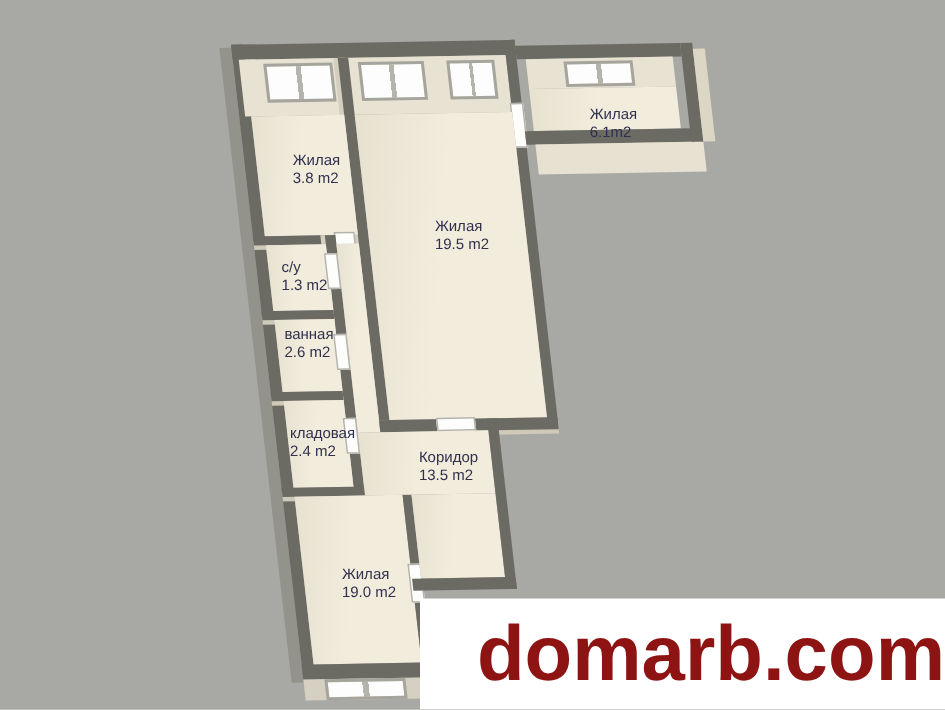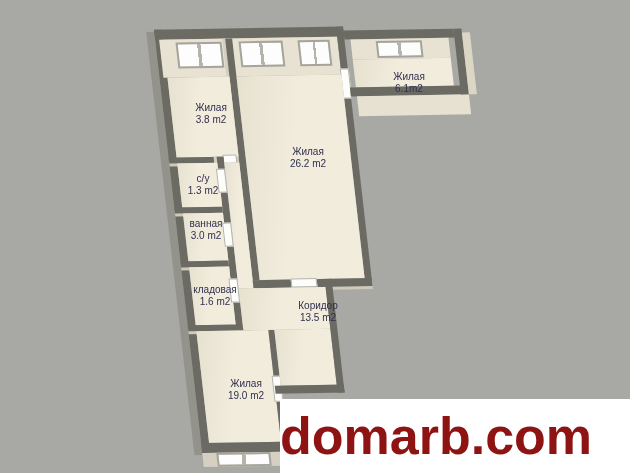--- a/index.html
+++ b/index.html
@@ -15,24 +15,24 @@
   .f{background:linear-gradient(100deg,#e7e1d0,#f2ecdd 45%);}
   .band{background:#e8e2d2;}
   .face1{background:#93928b;}
   .face2{background:#d6d0c2;}
   .face3{background:#e7e1d1;}
   .face4{background:#dcd6c5;}
   .win{background:linear-gradient(90deg,#fdfdfd 46%,#b5b4ac 46%,#b5b4ac 54%,#fdfdfd 54%);
        border:2px solid #a6a59d;box-sizing:border-box;}
   .door{background:#fdfdfc;border:1px solid #b4b3ab;box-sizing:border-box;}
   
-  .room-label{position:absolute;transform:translate(-50%,-50%);text-align:center;
+  .room-label{position:absolute;transform:translate(-50%,-50%);
               font-size:10px;line-height:12px;color:#30304e;white-space:nowrap;z-index:5;}
   .watermark{position:absolute;left:280px;top:399px;width:350px;height:74px;background:#ffffff;
-             display:flex;align-items:center;justify-content:flex-start;z-index:10;}
+             display:flex;align-items:center;justify-content:flex-end;z-index:10;}
   .watermark span{font-size:52px;font-weight:700;color:#8e1414;letter-spacing:0px;}
 </style>
 </head>
 <body>
 
 <div id="screen">
 
   <div class="plan">
 
     <div class="face1" style="left:0px;top:2px;width:8px;height:424px"></div>
@@ -86,39 +86,39 @@
     <div class="w" style="left:307px;top:4px;width:8px;height:66px"></div>
     <div class="face4" style="left:315px;top:8px;width:8px;height:62px"></div>
   </div>
 
   <div class="room-label" style="left:211px;top:114px">
     <div>Жилая</div>
     <div>3.8 m2</div>
   </div>
   <div class="room-label" style="left:308px;top:158px">
     <div>Жилая</div>
-    <div>26.2 m2</div>
+    <div>19.5 m2</div>
   </div>
   <div class="room-label" style="left:409px;top:83px">
     <div>Жилая</div>
     <div>6.1m2</div>
   </div>
   <div class="room-label" style="left:203px;top:185px">
     <div>с/у</div>
     <div>1.3 m2</div>
   </div>
   <div class="room-label" style="left:206px;top:230px">
     <div>ванная</div>
-    <div>3.0 m2</div>
+    <div>2.6 m2</div>
   </div>
   <div class="room-label" style="left:215px;top:296px">
     <div>кладовая</div>
-    <div>1.6 m2</div>
+    <div>2.4 m2</div>
   </div>
-  <div class="room-label" style="left:318px;top:312px">
+  <div class="room-label" style="left:299px;top:312px">
     <div>Коридор</div>
     <div>13.5 m2</div>
   </div>
   <div class="room-label" style="left:246px;top:390px">
     <div>Жилая</div>
     <div>19.0 m2</div>
   </div>
 
   <div class="watermark">
     <span>domarb.com</span>

